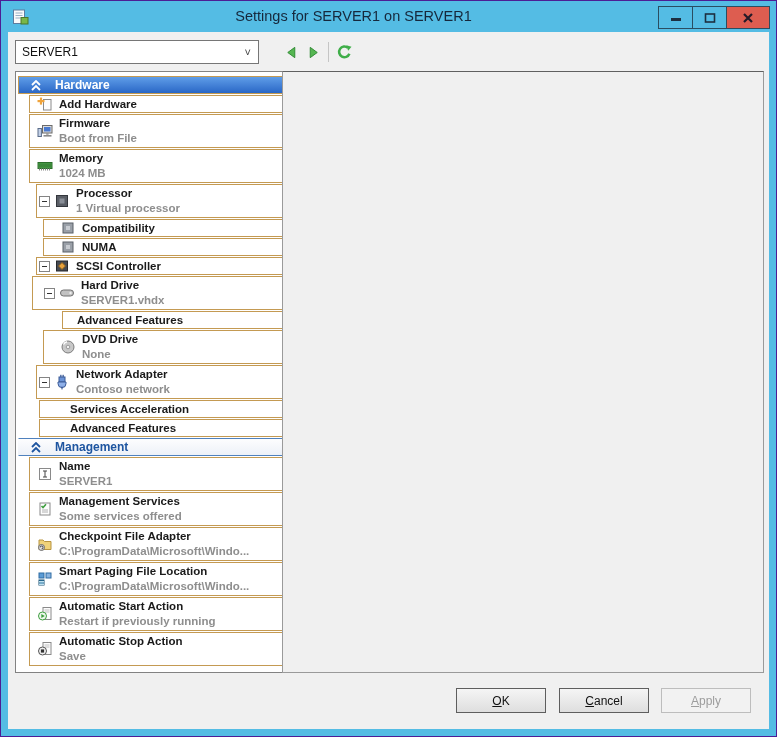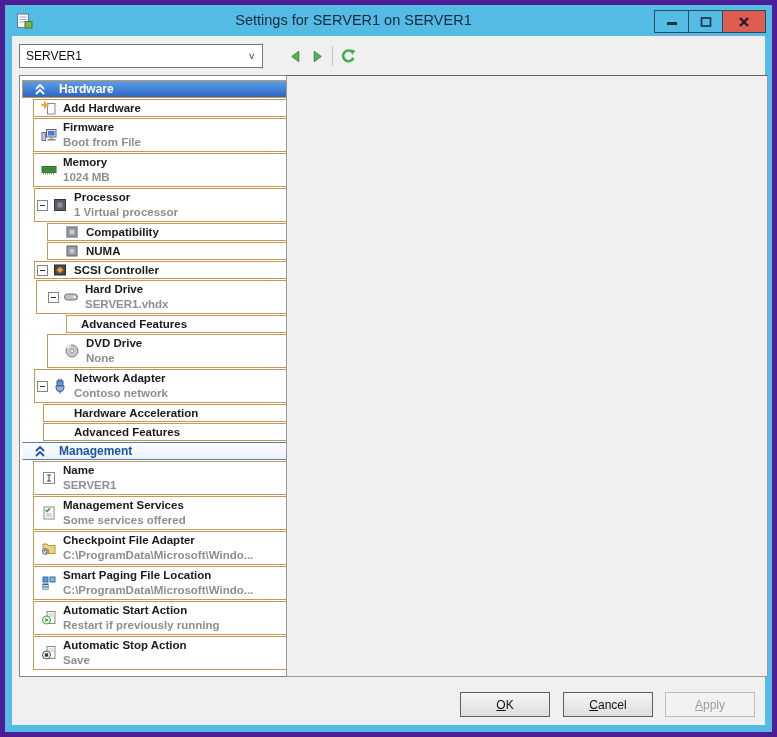--- a/index.html
+++ b/index.html
@@ -1,17 +1,17 @@
 <!DOCTYPE html>
 <html><head>
 <meta charset="utf-8">
 <style>
   html,body{margin:0;padding:0;background:#ffffff;}
   body{width:777px;height:737px;position:relative;font-family:"Liberation Sans","DejaVu Sans",sans-serif;-webkit-font-smoothing:antialiased;}
-  .win{position:absolute;inset:0;background:#54bce4;border:5px solid #4c1d95;box-sizing:border-box;}
+  .win{position:absolute;inset:0;background:#54bce4;border:1px solid #4c1d95;box-sizing:border-box;}
   .titlebar{position:absolute;top:0;left:0;right:0;height:31px;}
   .app-icon{position:absolute;left:11px;top:7px;width:18px;height:18px;}
   .title{position:absolute;left:60px;right:130px;top:0;height:31px;line-height:31px;text-align:center;font-size:14.5px;color:#16283c;white-space:nowrap;overflow:hidden;}
   .winbtns{position:absolute;right:6px;top:5px;display:flex;height:23px;}
   .wbtn{width:35px;height:23px;border:1px solid #2a4d61;margin-left:-1px;display:flex;align-items:center;justify-content:center;box-sizing:border-box;background:transparent;cursor:default;}
   .wbtn.close{width:44px;background:#dd5d50;}
   .dlg{position:absolute;left:7px;right:7px;top:31px;bottom:7px;background:#f0f0f0;}
 
   
   .combo{position:absolute;left:7px;top:8px;width:244px;height:24px;background:#fff;border:1px solid #767676;box-sizing:border-box;display:flex;align-items:center;font-size:12px;color:#111;padding-left:6px;}
@@ -26,21 +26,21 @@
 
   
   .sect{display:flex;align-items:center;height:18px;margin:1px 12px 0 2px;box-sizing:border-box;font-size:12px;font-weight:bold;padding-left:12px;}
   .sect .chev{margin-right:14px;display:flex;}
   .sect.hw{border:1px solid #c49a52;background:linear-gradient(#5f9de8,#2a67c6);color:#fff;}
   .sect.mg{border:1px solid transparent;border-top:1px solid #4f81bd;border-bottom:1px solid #4f81bd;background:linear-gradient(#fdfdfe,#edf1f8);color:#1e55a0;}
 
   
   .row{display:flex;align-items:center;border:1px solid #c49a52;margin:1px 12px 0 13px;height:18px;box-sizing:border-box;background:#fff;padding-left:7px;font-weight:bold;}
   .row.double{height:34px;}
-  .row.ml-exp{margin-left:14px;padding-left:2px;}
+  .row.ml-exp{margin-left:20px;padding-left:2px;}
   .row.ml-l1{margin-left:27px;padding-left:16px;}
   .row.ml-l1exp{margin-left:16px;padding-left:11px;}
   .row.ml-l2{margin-left:46px;padding-left:14px;}
   .row.ml-l1b{margin-left:23px;padding-left:30px;}
   .expander{width:9px;height:9px;border:1px solid #848484;background:#fff;position:relative;margin-right:4px;flex:none;box-sizing:content-box;}
   .expander::after{content:'';position:absolute;left:2px;right:2px;top:4px;height:1px;background:#333;}
   .icon16{width:16px;height:16px;flex:none;margin-right:6px;}
   .txt{display:flex;flex-direction:column;line-height:15px;font-size:11.5px;min-width:0;}
   .lbl{color:#1a1a1a;white-space:nowrap;}
   .sub{color:#8e8e8e;white-space:nowrap;}
@@ -241,21 +241,21 @@
           <rect x="7.4" y="12.6" width="1.2" height="2.8" fill="#3a5a96"></rect>
         </svg>
         <div class="txt">
           <span class="lbl">Network Adapter</span>
           <span class="sub">Contoso network</span>
         </div>
       </div>
 
       <div class="row ml-l1b">
         <div class="txt">
-            <span class="lbl">Hardware Acceleration</span>
+            <span class="lbl">Services Acceleration</span>
           </div>
       </div>
 
       <div class="row ml-l1b">
         <div class="txt">
             <span class="lbl">Advanced Features</span>
           </div>
       </div>
 
       <div class="sect mg">

